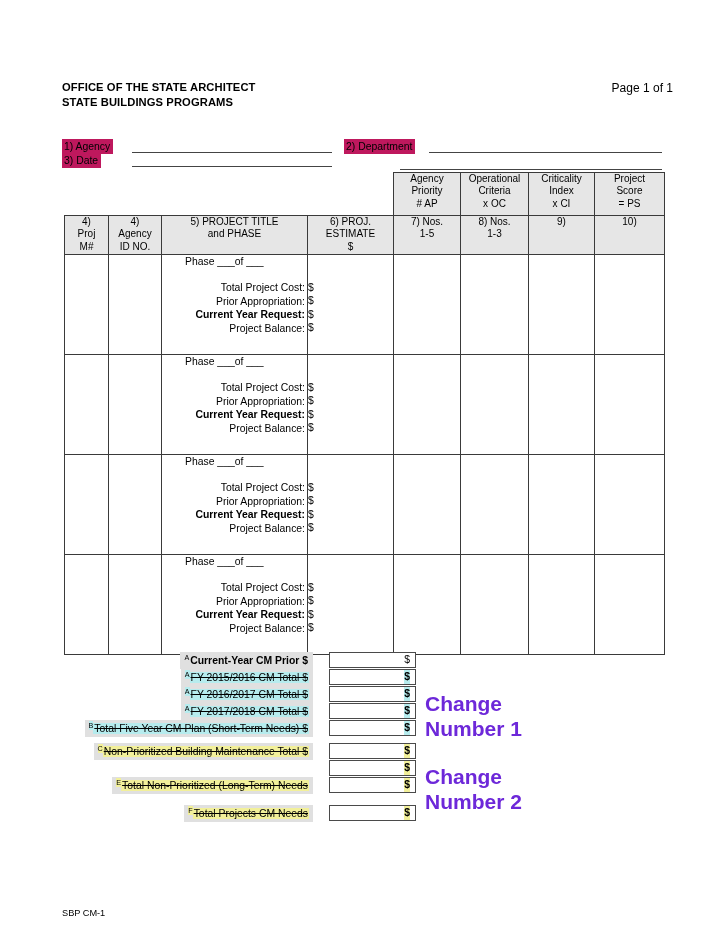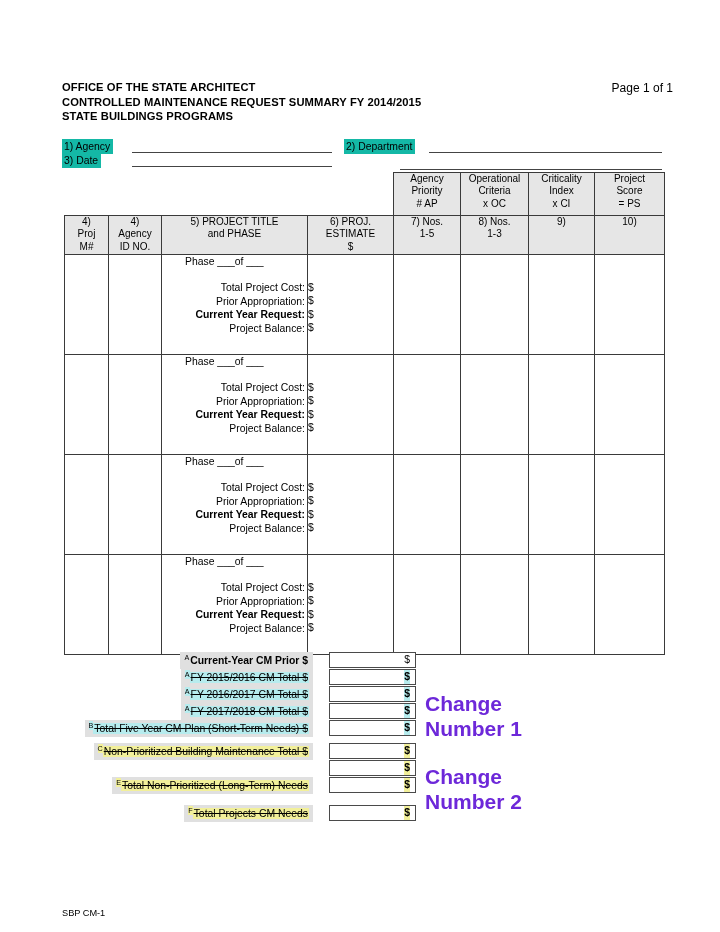--- a/index.html
+++ b/index.html
@@ -53,21 +53,21 @@
     position: absolute;
     left: 62px;
     top: 108px;
     width: 600px;
     height: 32px;
   }
   .flabel {
     position: absolute;
     font-size: 10.4px;
     line-height: 13px;
-    background: #14b8a6;
+    background: #be185d;
     white-space: nowrap;
     padding: 1px 3px 1px 2px;
   }
   .frule {
     position: absolute;
     border-bottom: 1px solid #444444;
     height: 0;
   }
   .f-agency   { left: 0px;   top: 1px; }
   .f-dept     { left: 282px; top: 1px; }
@@ -212,21 +212,20 @@
     white-space: nowrap;
   }
 </style>
 </head>
 <body>
 
 <div class="page">
 
   <div class="hdr">
     <div class="hdr-line">OFFICE OF THE STATE ARCHITECT</div>
-    <div class="hdr-line">CONTROLLED MAINTENANCE REQUEST SUMMARY FY 2014/2015</div>
     <div class="hdr-line">STATE BUILDINGS PROGRAMS</div>
   </div>
   <div class="page-num">Page 1 of 1</div>
 
   <div class="fieldzone">
     <span class="flabel f-agency">1) Agency</span>
     <span class="frule r-agency"></span>
     <span class="flabel f-dept">2) Department</span>
     <span class="frule r-dept"></span>
     <span class="flabel f-date">3) Date</span>

